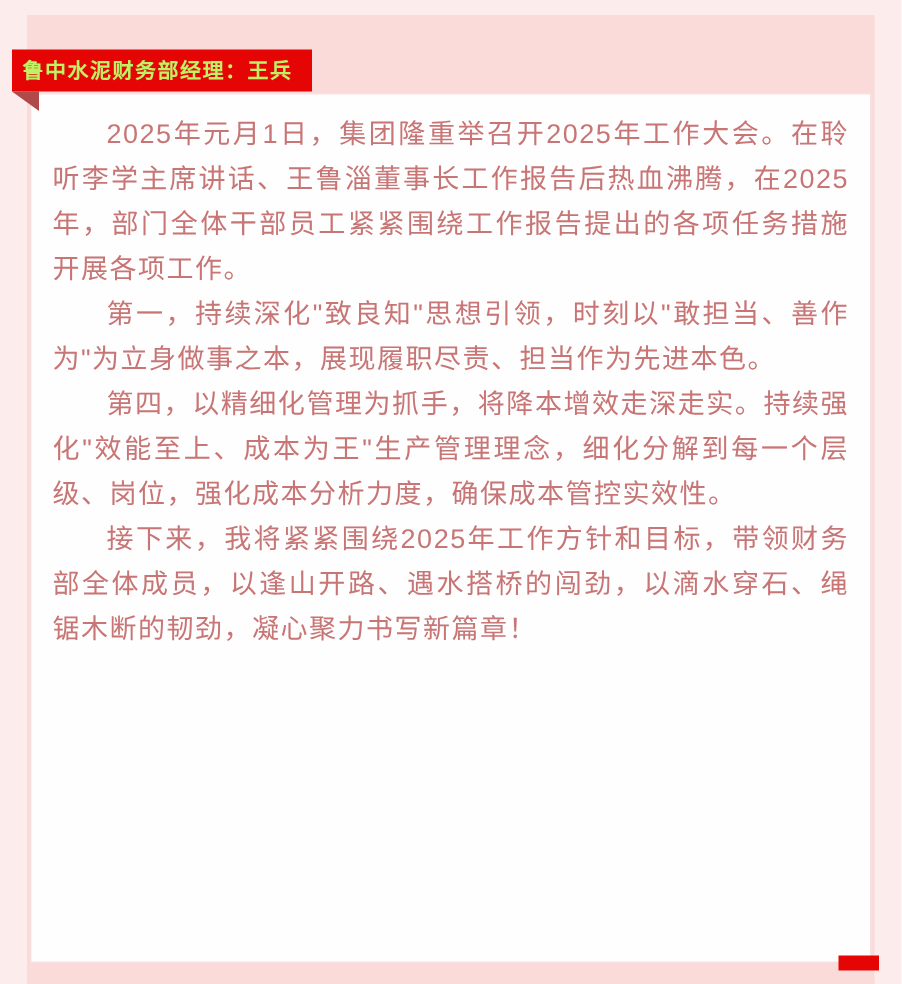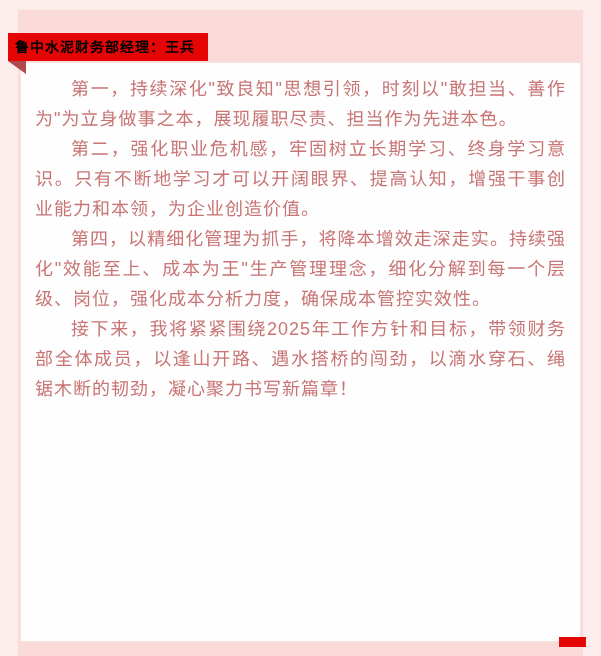--- a/index.html
+++ b/index.html
@@ -34,21 +34,21 @@
     letter-spacing: 1px;
     color: #c87575;
     text-align: justify;
     text-indent: 2em;
   }
   .badge {
     position: absolute;
     left: 8px; top: 33px;
     height: 28px;
     background: #e60505;
-    color: #000000;
+    color: #bef264;
     font-size: 14px;
     font-weight: bold;
     line-height: 28px;
     padding: 0 13px 0 7px;
     letter-spacing: 1px;
     white-space: nowrap;
     z-index: 3;
   }
   .ribbon-fold {
     position: absolute;
@@ -71,20 +71,20 @@
 
 <div class="panel"></div>
 
 <div class="badge">
   <span>鲁中水泥财务部经理：王兵</span>
 </div>
 <div class="ribbon-fold"></div>
 
 <div class="card">
   <div class="card-inner">
+    <p>2025年元月1日，集团隆重举召开2025年工作大会。在聆听李学主席讲话、王鲁淄董事长工作报告后热血沸腾，在2025年，部门全体干部员工紧紧围绕工作报告提出的各项任务措施开展各项工作。</p>
     <p>第一，持续深化"致良知"思想引领，时刻以"敢担当、善作为"为立身做事之本，展现履职尽责、担当作为先进本色。</p>
-    <p>第二，强化职业危机感，牢固树立长期学习、终身学习意识。只有不断地学习才可以开阔眼界、提高认知，增强干事创业能力和本领，为企业创造价值。</p>
     <p>第四，以精细化管理为抓手，将降本增效走深走实。持续强化"效能至上、成本为王"生产管理理念，细化分解到每一个层级、岗位，强化成本分析力度，确保成本管控实效性。</p>
     <p>接下来，我将紧紧围绕2025年工作方针和目标，带领财务部全体成员，以逢山开路、遇水搭桥的闯劲，以滴水穿石、绳锯木断的韧劲，凝心聚力书写新篇章！</p>
   </div>
 </div>
 
 <div class="end-marker"></div>
 
 </body></html>

